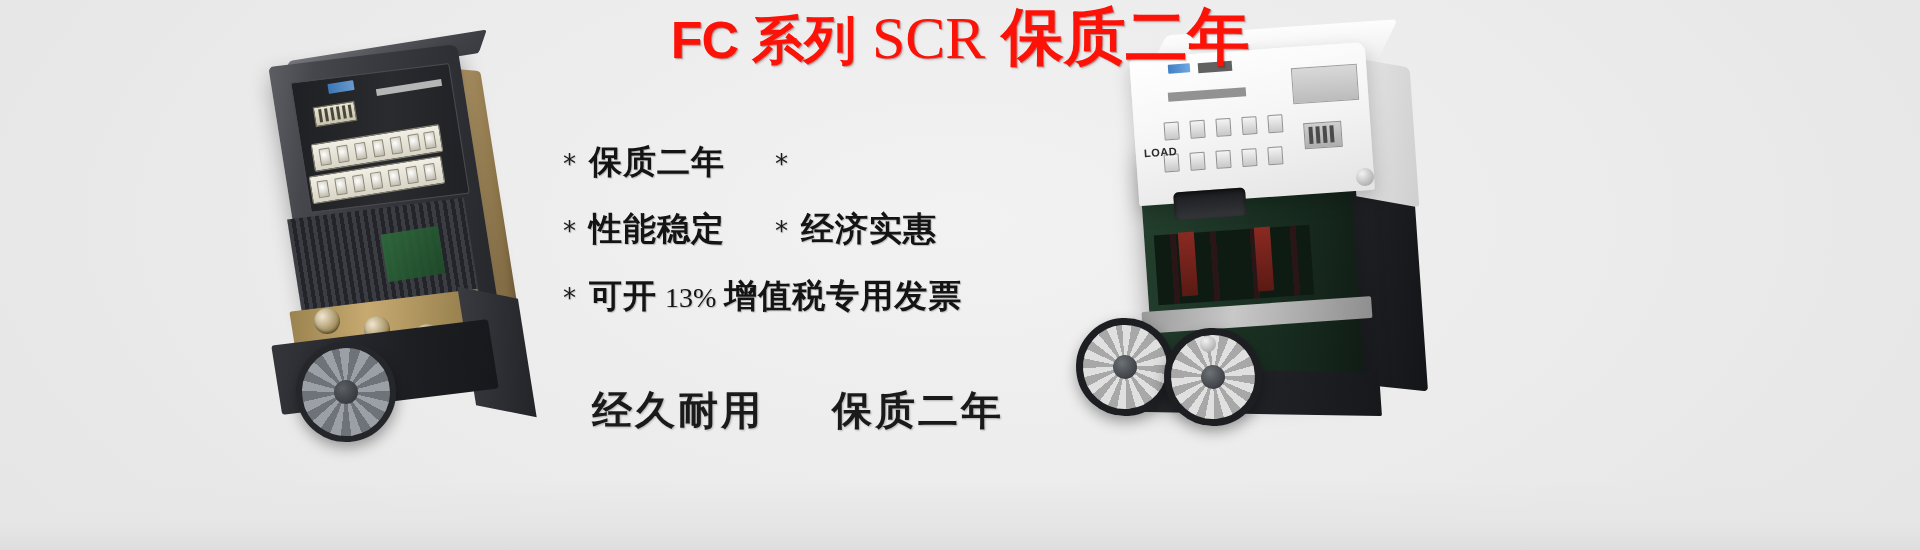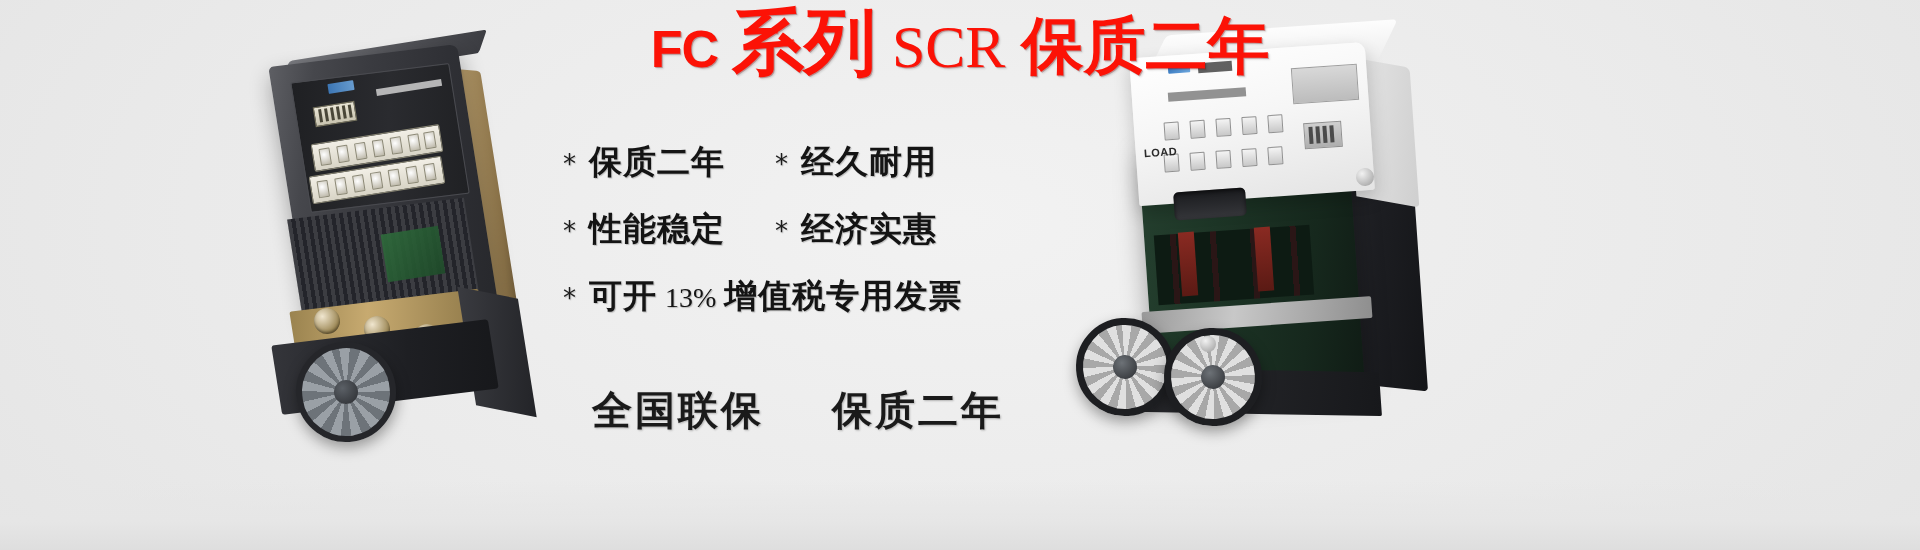--- a/index.html
+++ b/index.html
@@ -24,21 +24,21 @@
     position:absolute;top:6px;left:0;width:1920px;text-align:center;
     white-space:nowrap;line-height:1;
     z-index:6;
   }
   .title span{
     color:#fc1206;
     text-shadow:1px 1px 0 rgba(120,0,0,.30), 2px 2px 2px rgba(0,0,0,.12);
     vertical-align:baseline;
   }
   .t-fc{font-size:52px;font-weight:bold;font-family:"Liberation Sans",sans-serif;letter-spacing:-1px;}
-  .t-cn1{font-size:72px;font-weight:bold;font-family:"DejaVu Sans",sans-serif;margin-left:14px;margin-top:12px;}
+  .t-cn1{font-size:52px;font-weight:bold;font-family:"DejaVu Sans",sans-serif;margin-left:14px;margin-top:12px;}
   .t-scr{font-size:60px;font-weight:normal;font-family:"Liberation Serif","DejaVu Serif",serif;margin-left:16px;}
   .t-cn2{font-size:62px;font-weight:bold;font-family:"DejaVu Sans",sans-serif;margin-left:16px;}
 
   
   .features{
     position:absolute;left:563px;top:140px;width:440px;z-index:6;
   }
   .frow{display:flex;align-items:baseline;margin-bottom:22px;white-space:nowrap;}
   .star{
     font-size:26px;color:#1c1c1c;font-family:"DejaVu Sans",sans-serif;
@@ -406,21 +406,20 @@
 
   <div class="features">
 
     <div class="frow">
       <div class="fcol-a">
         <span class="star">*</span>
         <span class="ftext">保质二年</span>
       </div>
       <div class="fcol-b">
         <span class="star">*</span>
-        <span class="ftext">经久耐用</span>
       </div>
     </div>
 
     <div class="frow">
       <div class="fcol-a">
         <span class="star">*</span>
         <span class="ftext">性能稳定</span>
       </div>
       <div class="fcol-b">
         <span class="star">*</span>
@@ -431,18 +430,18 @@
     <div class="frow">
       <span class="star">*</span>
       <span class="ftext">可开</span>
       <span class="ftext pct" style="margin:8px 8px">13%</span>
       <span class="ftext">增值税专用发票</span>
     </div>
 
   </div>
 
   <div class="guarantee">
-    <span>全国联保</span>
+    <span>经久耐用</span>
     <span class="g-gap"></span>
     <span>保质二年</span>
   </div>
 
 </div>
 
 </body></html>

